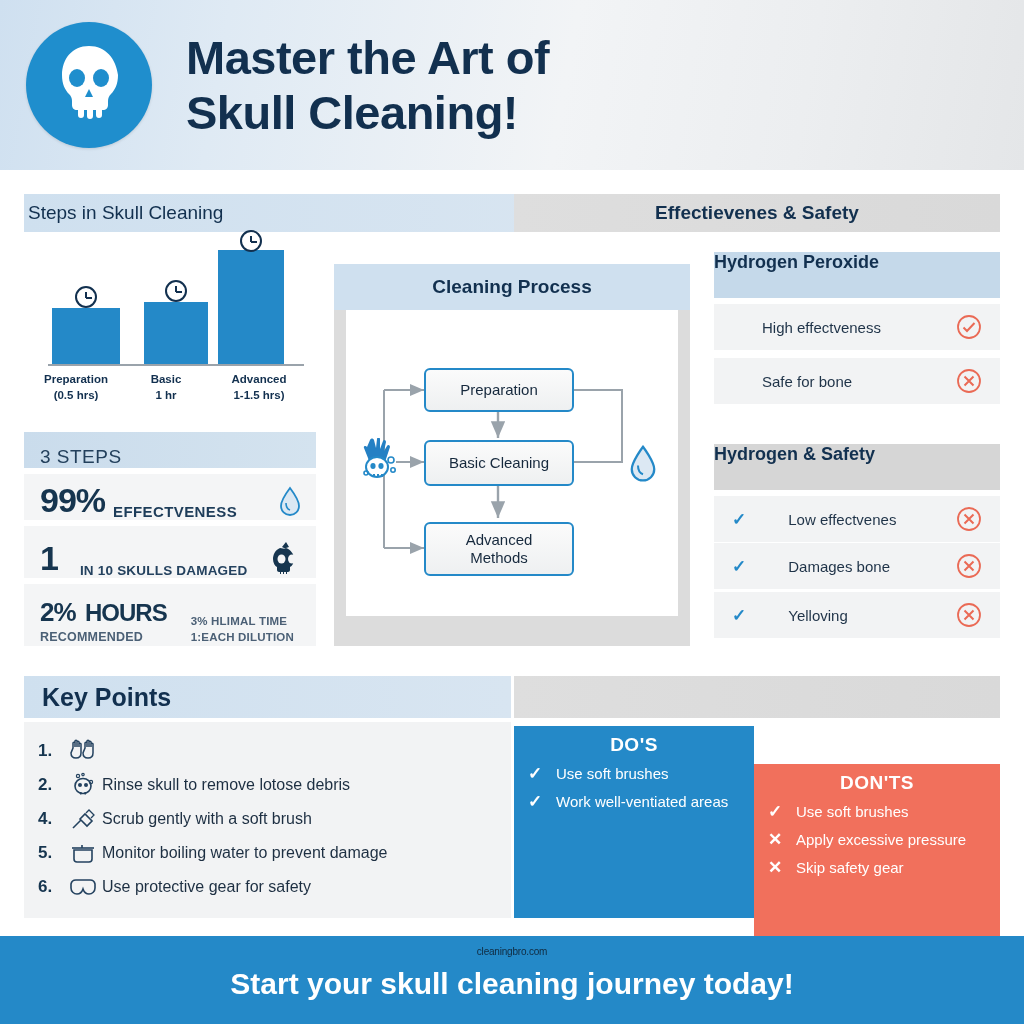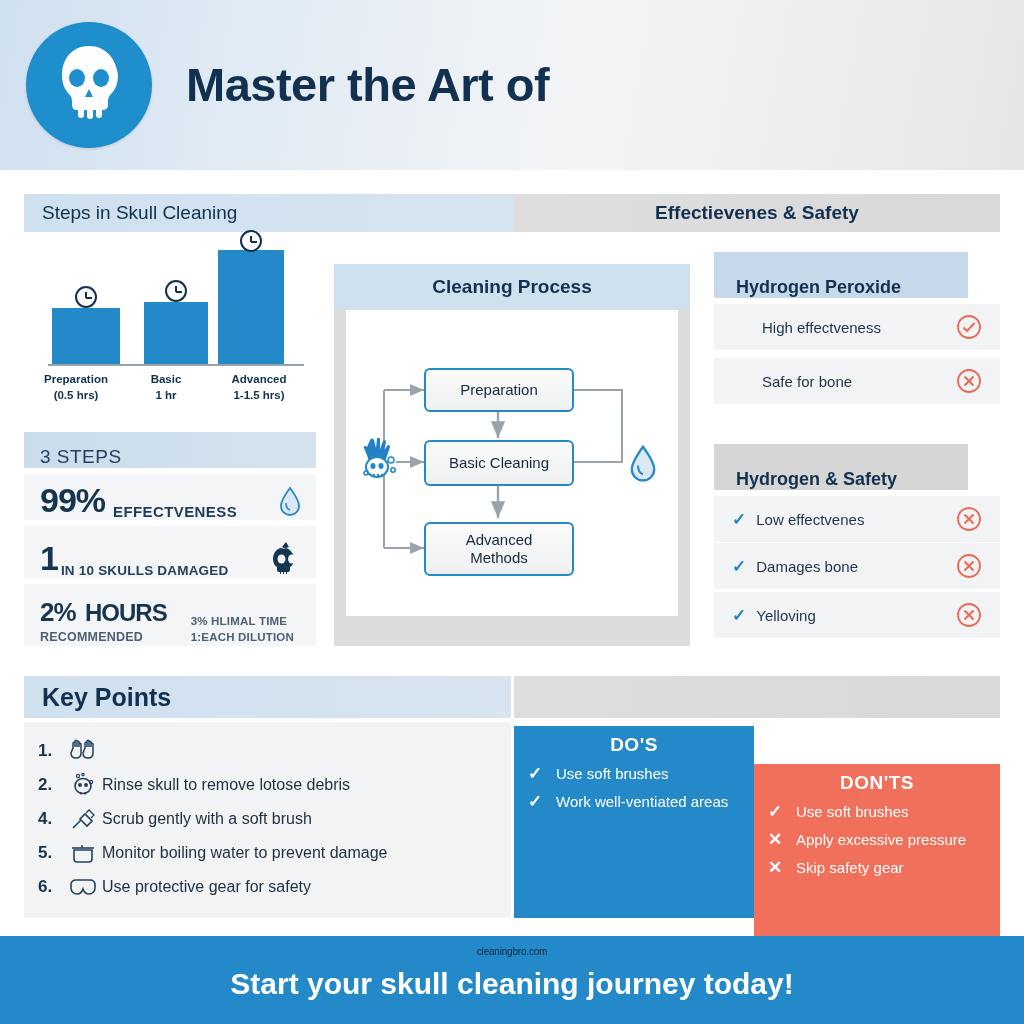--- a/index.html
+++ b/index.html
@@ -32,21 +32,21 @@
 
   
   .bar-head {
     font-size: 19px; font-weight: bold; color:#12304f;
     display: flex; align-items: center;
   }
   .bar-blue { background: linear-gradient(90deg,#cfe0ef 0%, #d8e5f1 100%); }
   .bar-grey { background: linear-gradient(90deg,#dedede 0%, #d9d9d9 100%); }
 
   
-  #steps-head { position:absolute; left:24px; top:194px; width:534px; height:38px; padding-left:18px; font-weight:normal; font-size:19px;}
+  #steps-head { position:absolute; left:24px; top:194px; width:534px; height:38px; padding-left:4px; font-weight:normal; font-size:19px;}
   #chart-panel { position:absolute; left:24px; top:236px; width:310px; height:184px; background:#fff; }
 
   .chart-area { position:relative; width:100%; height:130px; }
   .bar {
     position:absolute; bottom:0; background:#2489c8;
   }
   .bar-clock {
     position:absolute; width:22px; height:22px; border:2px solid #12304f;
     border-radius:50%; background:#fff;
   }
@@ -79,29 +79,29 @@
     position:absolute; border:2px solid #2489c8; border-radius:6px;
     background:linear-gradient(180deg,#fbfbfb,#eef0f1);
     display:flex; align-items:center; justify-content:center; text-align:center;
     font-size:15px; color:#16293d; line-height:1.2;
   }
   .arrow-svg { position:absolute; left:0; top:0; }
 
   
   #eff-head { position:absolute; left:514px; top:194px; width:486px; height:38px; justify-content:center; }
   .sub-head {
-    position:absolute; left:714px; width:254px; height:46px;
-    display:flex; align-items:flex-end; padding-left:22px;
+    position:absolute; left:714px; width:286px; height:46px;
+    display:flex; align-items:flex-start; 
     font-size:18px; font-weight:bold; color:#12304f;
   }
   #hp-head { top:252px; background:#c5d9ea; }
   #hs-head { top:444px; background:#d6d6d6; }
   .row {
     position:absolute; left:714px; width:286px; height:46px;
-    background:#f2f3f4; display:flex; align-items:center; padding:0 18px;
+    background:#f2f3f4; display:flex; align-items:center; padding:0 18px;gap:32px;
   }
   .row .label { flex:1; font-size:15px; color:#1f3348; }
   .row .check-blue { color:#2489c8; font-size:17px; font-weight:bold; margin-right:10px; }
   .ico-circle { width:26px; height:26px; flex:0 0 auto; }
 
   
   #kp-head  { position:absolute; left:24px; top:676px; width:487px; height:42px; padding-left:18px; font-size:25px;text-align:right; }
   #kp-head2 { position:absolute; left:514px; top:676px; width:486px; height:42px; }
   #kp-panel { position:absolute; left:24px; top:722px; width:487px; height:196px; background:#f2f3f4; padding:12px 0 0 14px; }
   .kp-item { display:flex; align-items:center; height:34px; }
@@ -132,20 +132,21 @@
         <svg width="72" height="82" viewBox="0 0 72 82">
           <path fill="#ffffff" d="M36 4C19 4 9 17 9 33c0 9 3 15 7 19 2 2 3 4 3 7v4c0 3 2 5 5 5h1v5c0 2 1 3 3 3s3-1 3-3v-5h3v6c0 2 1 3 3 3s3-1 3-3v-6h3v5c0 2 1 3 3 3s3-1 3-3v-5h1c3 0 5-2 5-5v-4c0-3 1-5 3-7 4-4 7-10 7-19C63 17 53 4 36 4z"></path>
           <ellipse cx="24" cy="36" rx="8" ry="9" fill="#1f8ecd"></ellipse>
           <ellipse cx="48" cy="36" rx="8" ry="9" fill="#1f8ecd"></ellipse>
           <path d="M36 47l-4 8h8z" fill="#1f8ecd"></path>
         </svg>
       </span>
     </div>
     <div class="title-block">
       <div class="title-line">Master the Art of</div>
+      <div class="title-line">Skull Cleaning!</div>
     </div>
   </div>
 
   <div id="steps-head" class="bar-head bar-blue">
     <span>Steps in Skull Cleaning</span>
   </div>
   <div id="eff-head" class="bar-head bar-grey">
     <span>Effectievenes &amp; Safety</span>
   </div>
 
@@ -188,21 +189,21 @@
     <span style="margin-left:auto; margin-right:14px;">
       <svg width="24" height="30" viewBox="0 0 24 30">
         <path d="M12 2 C12 2 3 14 3 20 a9 9 0 0 0 18 0 C21 14 12 2 12 2z" fill="#dbe8f3" stroke="#2489c8" stroke-width="1.8"></path>
         <path d="M8 17 C8 21 9 23 12 24" fill="none" stroke="#2489c8" stroke-width="1.6"></path>
       </svg>
     </span>
   </div>
 
   <div id="stat-dmg" class="stat-card">
     <span class="big-num">1</span>
-    <span class="sm-lbl" style="margin-left:3px;">IN 10 SKULLS DAMAGED</span>
+    <span class="sm-lbl" style="margin-left:22px;">IN 10 SKULLS DAMAGED</span>
     <span style="margin-left:auto; margin-right:12px;">
       <svg width="34" height="34" viewBox="0 0 34 34">
         <path fill="#16354f" d="M16 2 L12 7 L16 9 L10 8 C5 10 3 15 3 19 c0 4 2 7 4 8 v3 c0 1 1 2 2 2 h1 v2 c0 1 1 1 1 0 v-2 h2 v2 c0 1 1 1 1 0 v-2 h2 v2 c0 1 1 1 1 0 v-2 h1 c1 0 2-1 2-2 v-3 c2-1 4-4 4-8 0-5-3-9-8-11 L19 7z"></path>
         <ellipse cx="11.5" cy="19" rx="4" ry="4.5" fill="#f4f5f6"></ellipse>
         <ellipse cx="22" cy="19" rx="4" ry="4.5" fill="#f4f5f6"></ellipse>
       </svg>
     </span>
   </div>
 
   <div id="stat-hrs" class="stat-card">

